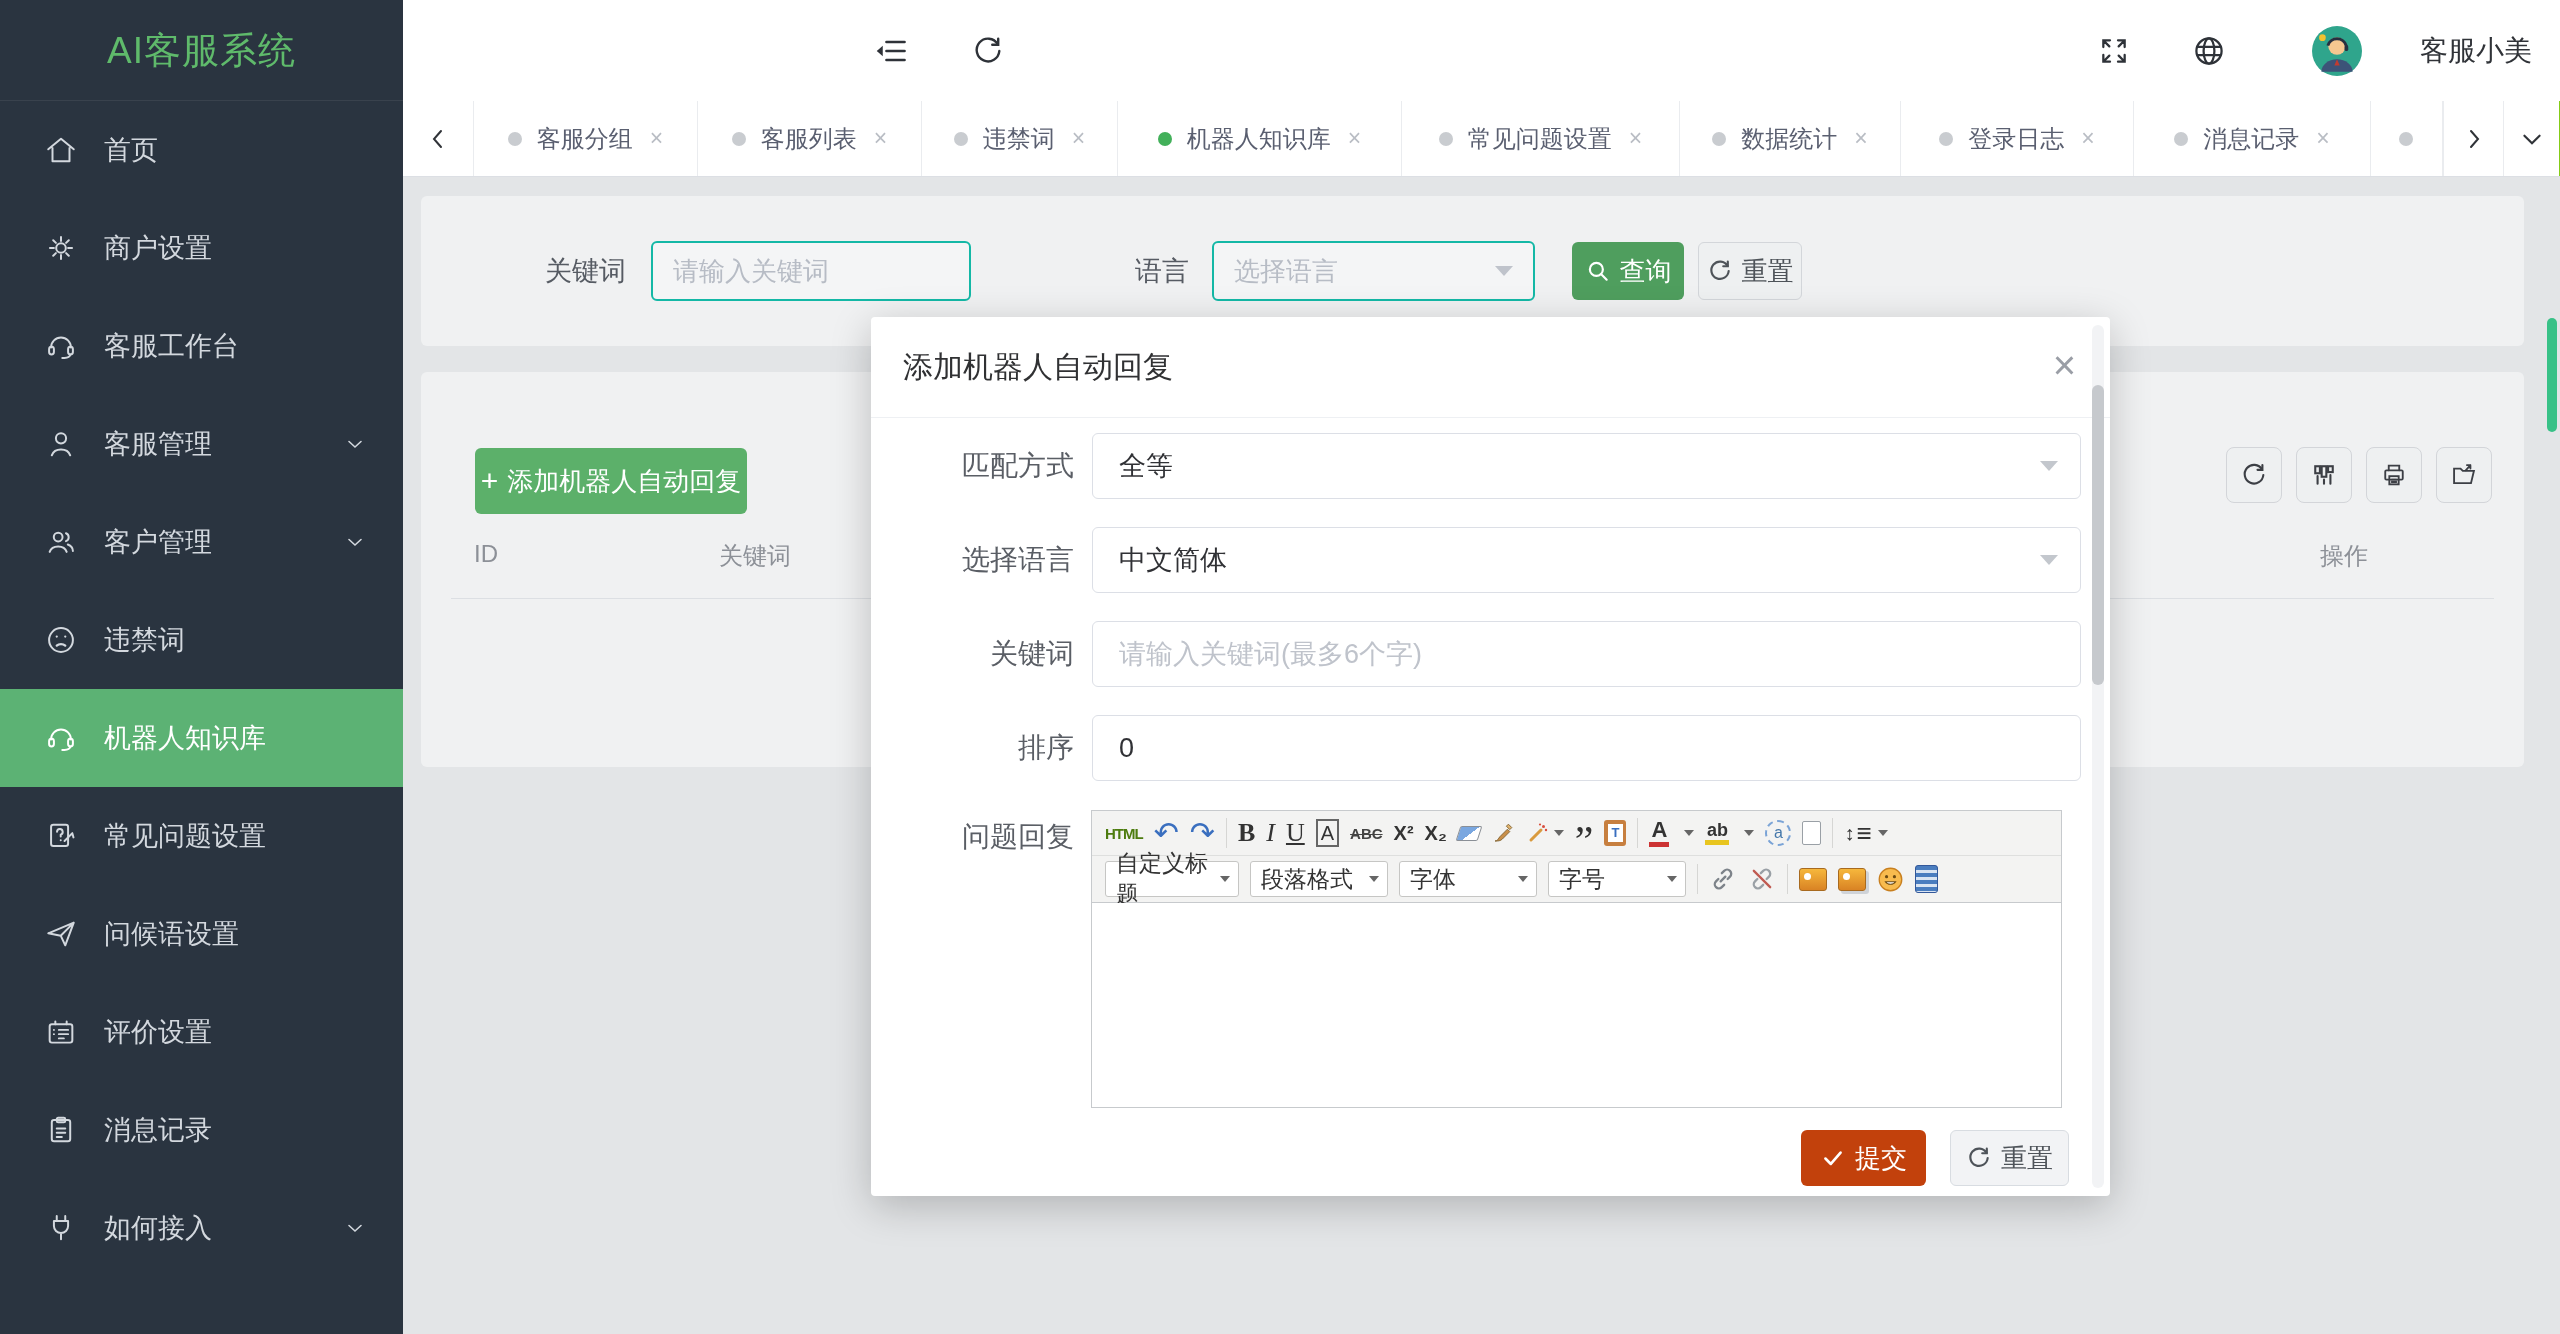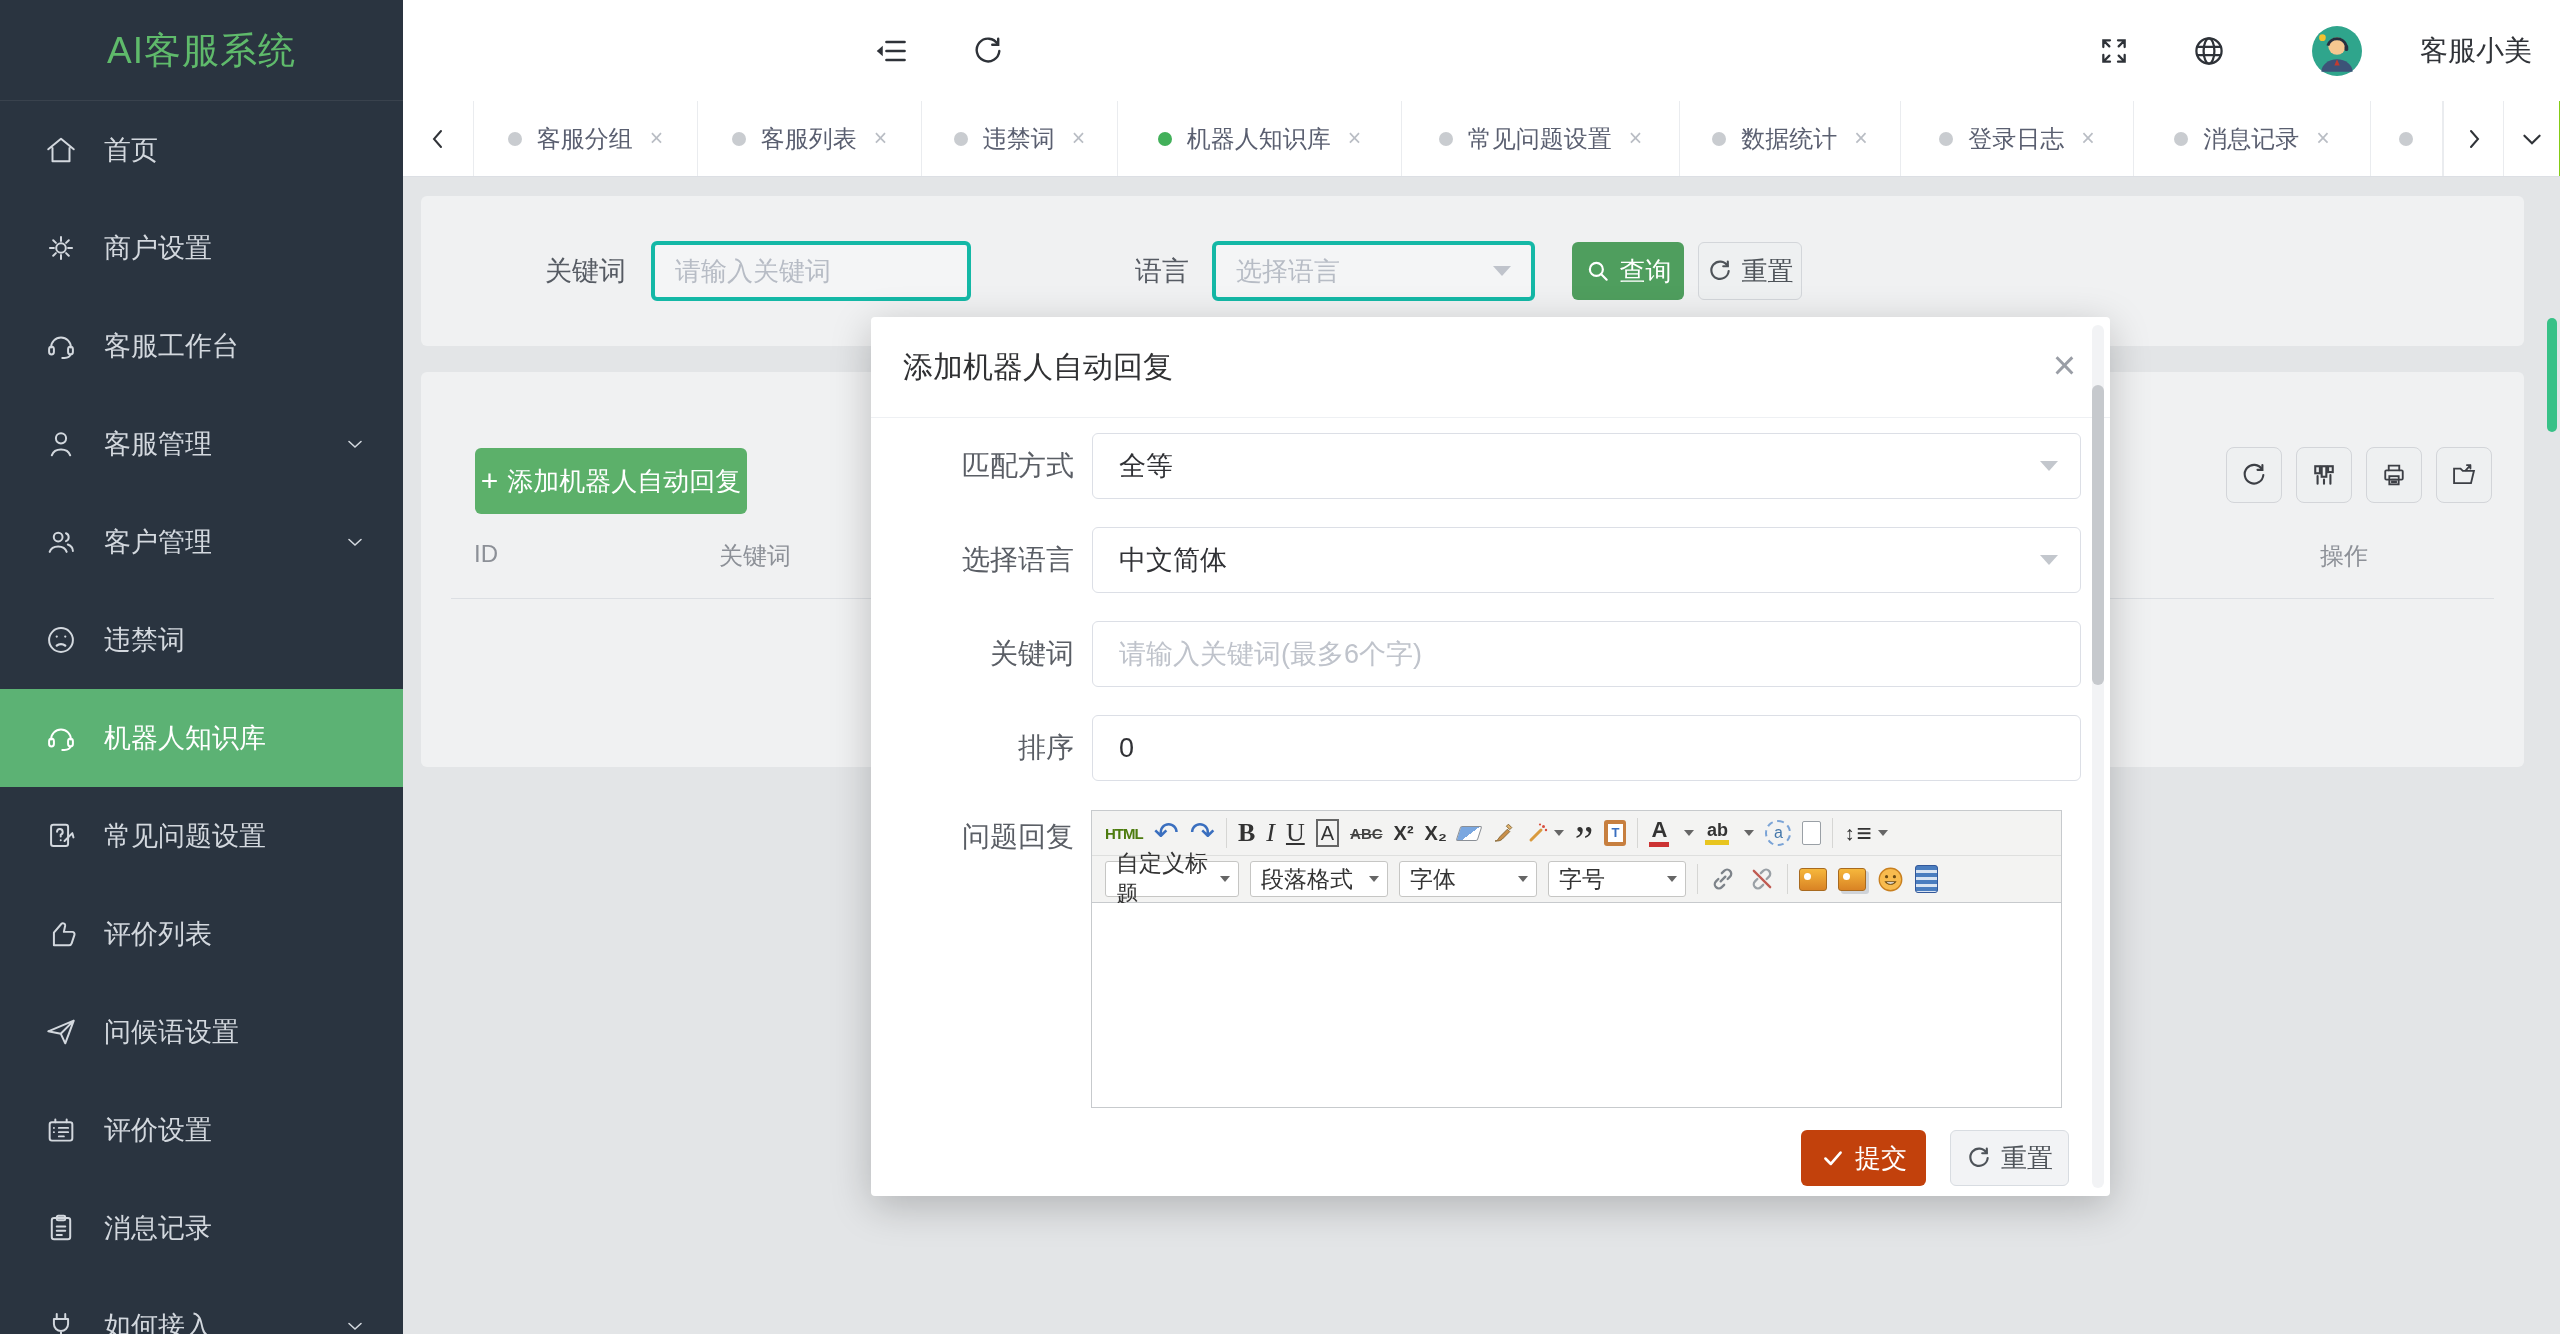--- a/index.html
+++ b/index.html
@@ -29,21 +29,21 @@
   .tzone { display:flex; align-items:center; justify-content:center; flex:0 0 auto; border-right:1px solid #eaecef; cursor:pointer; background:#fff; }
   .tab { display:flex; align-items:center; justify-content:center; flex:0 0 auto; border-right:1px solid #eaecef; font-size:24px; color:#5a5f70; cursor:pointer; background:#fff; }
   .dot { width:14px; height:14px; border-radius:50%; background:#c9ccd0; margin-right:15px; flex:0 0 auto; }
   .tab.active .dot { background:#42b05a; }
   .tx { margin-left:17px; color:#b9bdc4; font-size:23px; }
   .tzone-r { border-right:none; border-left:1px solid #eaecef; }
 
   
   #filter { left:421px; top:196px; width:2103px; height:150px; background:#f0f1f2; border-radius:6px; z-index:1; }
   .flabel { position:absolute; top:0; height:150px; line-height:150px; font-size:27px; color:#565b63; }
-  .fin { position:absolute; top:45px; height:60px; background:#f4f5f6; border:4px solid #14b8a6; border-radius:6px; font-size:26px; color:#303338; padding:0 20px; }
+  .fin { position:absolute; top:45px; height:60px; background:#f4f5f6; border:2px solid #14b8a6; border-radius:6px; font-size:26px; color:#303338; padding:0 20px; }
   input.fin::placeholder { color:#b7bcc5; }
   .fsel { display:flex; align-items:center; justify-content:space-between; color:#b7bcc5; cursor:pointer; }
   .caret { width:0; height:0; border-left:9px solid transparent; border-right:9px solid transparent; border-top:10px solid #bfc3cb; }
   .btn { display:flex; align-items:center; justify-content:center; gap:9px; border-radius:6px; font-size:26px; cursor:pointer; border:none; }
   #btn-search { left:1151px; top:46px; width:112px; height:58px; background:#4f9e5e; color:#fff; }
   #btn-reset  { left:1277px; top:46px; width:104px; height:58px; background:#eef0f1; border:1px solid #d3d6da; color:#4e5359; }
 
   
   #panel { left:421px; top:372px; width:2103px; height:395px; background:#f0f1f2; border-radius:6px; z-index:1; }
   #btn-add { left:54px; top:76px; width:272px; height:66px; background:#5cb06a; color:#fff; position:absolute; }
@@ -197,28 +197,20 @@
     <div class="mi">
       <span class="mi-ic">
           <svg viewBox="0 0 24 24" width="34" height="34">
             <rect x="5" y="4" width="12" height="15" rx="1.6"></rect>
             <path d="M9.2 9 a2 2 0 1 1 2.6 2 v1.4 M11.8 15 h.01 M14.5 15.5 L20 10 M20 10 l.8 3"></path>
           </svg>
         </span>
       <span class="mi-lb">常见问题设置</span>
     </div>
 
-    <div class="mi">
-      <span class="mi-ic">
-          <svg viewBox="0 0 24 24" width="34" height="34">
-            <path d="M7 11 v9 M7 20 h10.6 a2 2 0 0 0 1.9 -1.4 l2 -6 a1.6 1.6 0 0 0 -1.5 -2.1 H14 l.9 -4.2 a1.6 1.6 0 0 0 -3 -1 L7 11"></path>
-          </svg>
-        </span>
-      <span class="mi-lb">评价列表</span>
-    </div>
 
     <div class="mi">
       <span class="mi-ic">
           <svg viewBox="0 0 24 24" width="34" height="34">
             <path d="M3 11.5 L21 4 L15 20 L11.8 13.2 Z M11.8 13.2 L21 4"></path>
           </svg>
         </span>
       <span class="mi-lb">问候语设置</span>
     </div>
 

